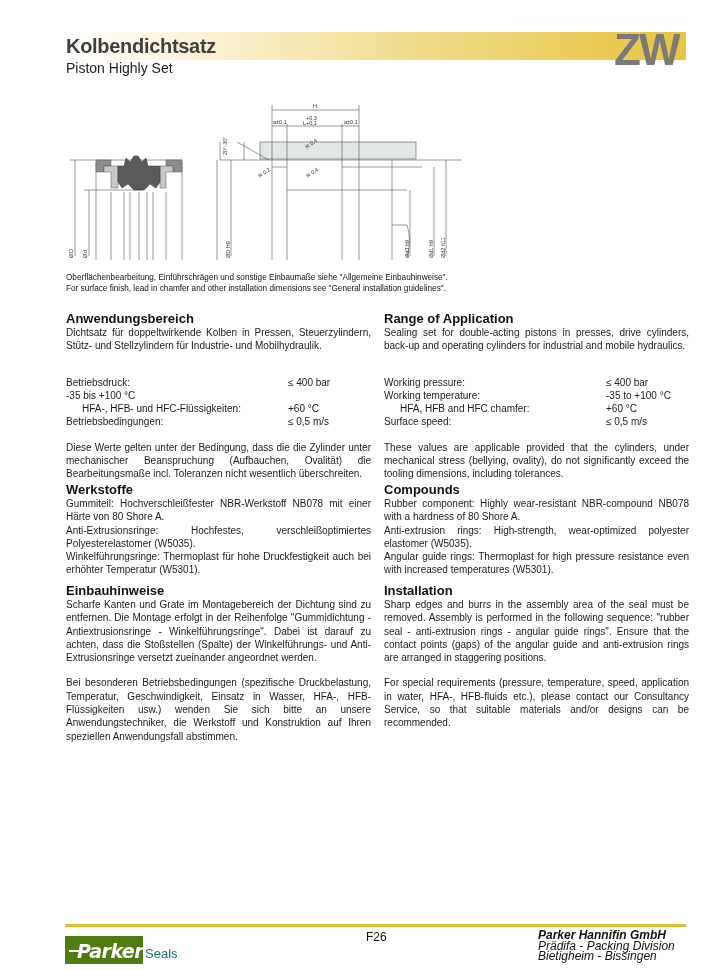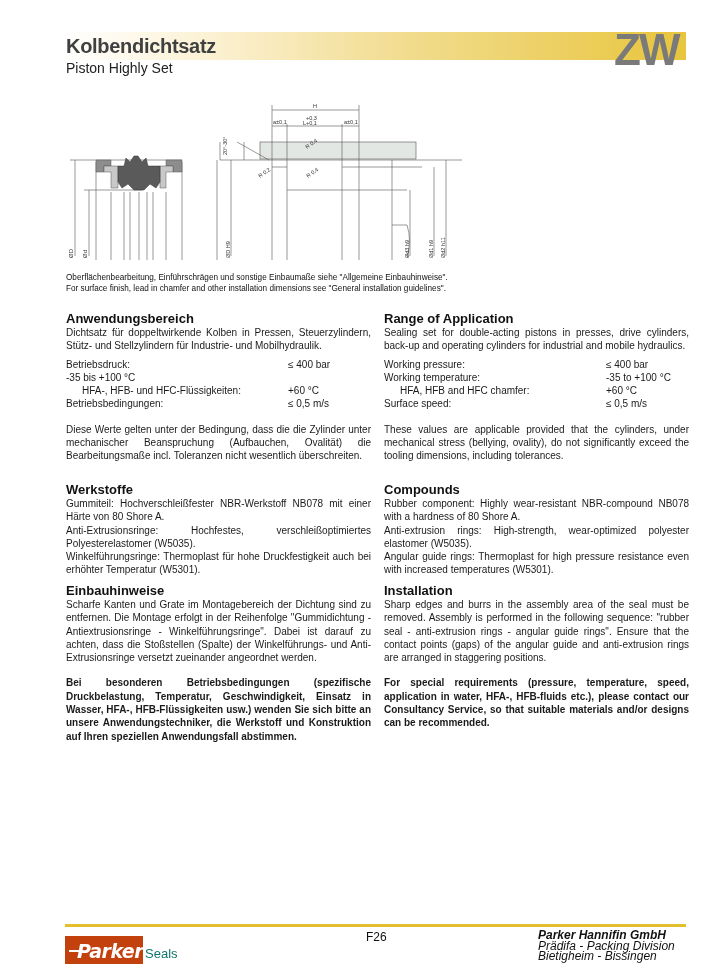--- a/index.html
+++ b/index.html
@@ -24,33 +24,33 @@
 
     .drawing { position: absolute; left: 62px; top: 100px; width: 400px; height: 166px; }
 
     .note { position: absolute; left: 66px; top: 272px; font-size: 8.2px; line-height: 11px; color: #111; }
 
     .col { position: absolute; width: 305px; font-size: 10px; line-height: 13.3px; color: #1a1a1a; }
     .col-left { left: 66px; }
     .col-right { left: 384px; }
     .h2 { font-size: 13px; font-weight: bold; color: #111; line-height: 15px; }
     .para { text-align: justify; }
-    .spec-table { margin-top: 5px; width: 100%; }
+    .spec-table { margin-top: 23px; width: 100%; }
     .spec-row { display: flex; }
     .spec-label { width: 222px; }
     .spec-label.indent { padding-left: 16px; }
     .spec-value { flex: 1; }
     .gap { height: 12px; }
-    .bold { font-weight: bold; }
+    .bold { font-weight: normal; }
 
     .footer-line {
       position: absolute; left: 65px; top: 924px; width: 621px; height: 3px; background: #e3bf2e;
     }
     .parker-logo {
-      position: absolute; left: 65px; top: 936px; width: 78px; height: 28px; background: #c2410c;
+      position: absolute; left: 65px; top: 936px; width: 78px; height: 28px; background: #4d7c0f;
     }
     .parker-logo .bar { position: absolute; left: 4px; top: 14px; width: 14px; height: 2px; background: #fff; }
     .parker-logo .txt {
       position: absolute; left: 12px; top: 4px; font-size: 19px; font-weight: bold; font-style: italic;
       color: #fff; letter-spacing: -0.5px; font-family: "DejaVu Sans", sans-serif;
     }
     .seals { position: absolute; left: 145px; top: 946px; font-size: 13px; color: #0f766e; }
     .page-no { position: absolute; left: 366px; top: 930px; font-size: 12px; color: #111; }
     .company { position: absolute; left: 538px; top: 930px; font-size: 12px; line-height: 10.5px; color: #111; font-style: italic; }
     .company .name { font-weight: bold; }

